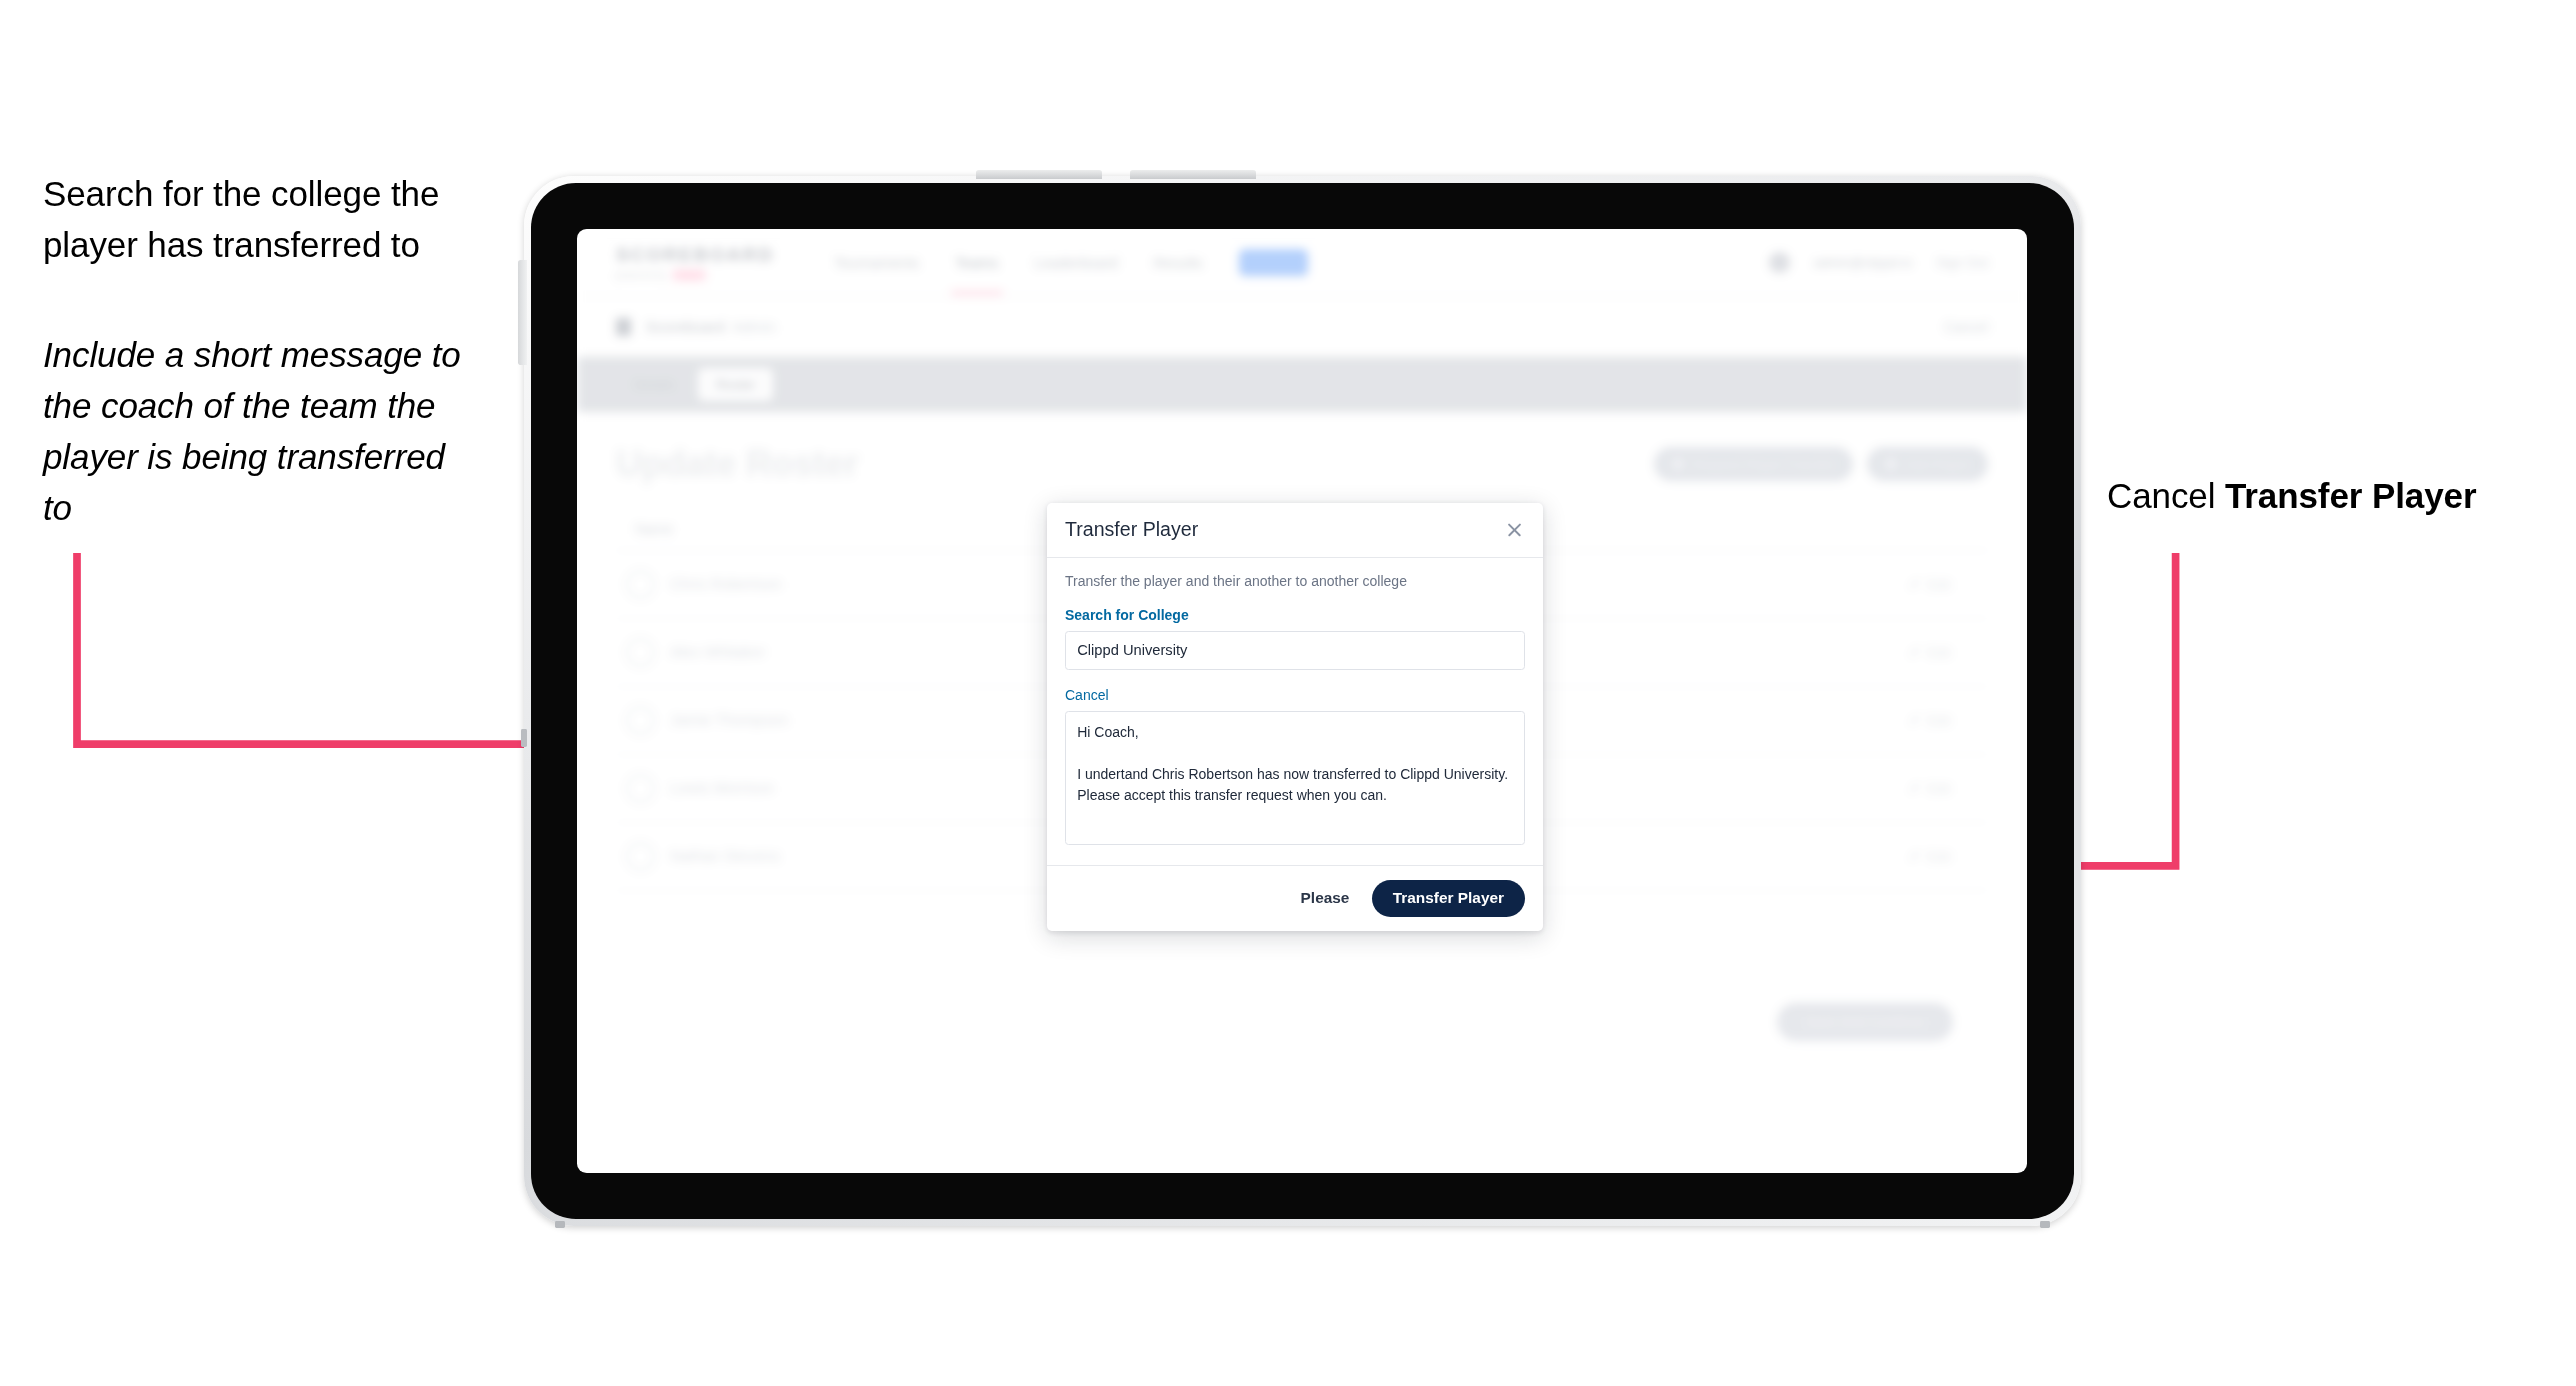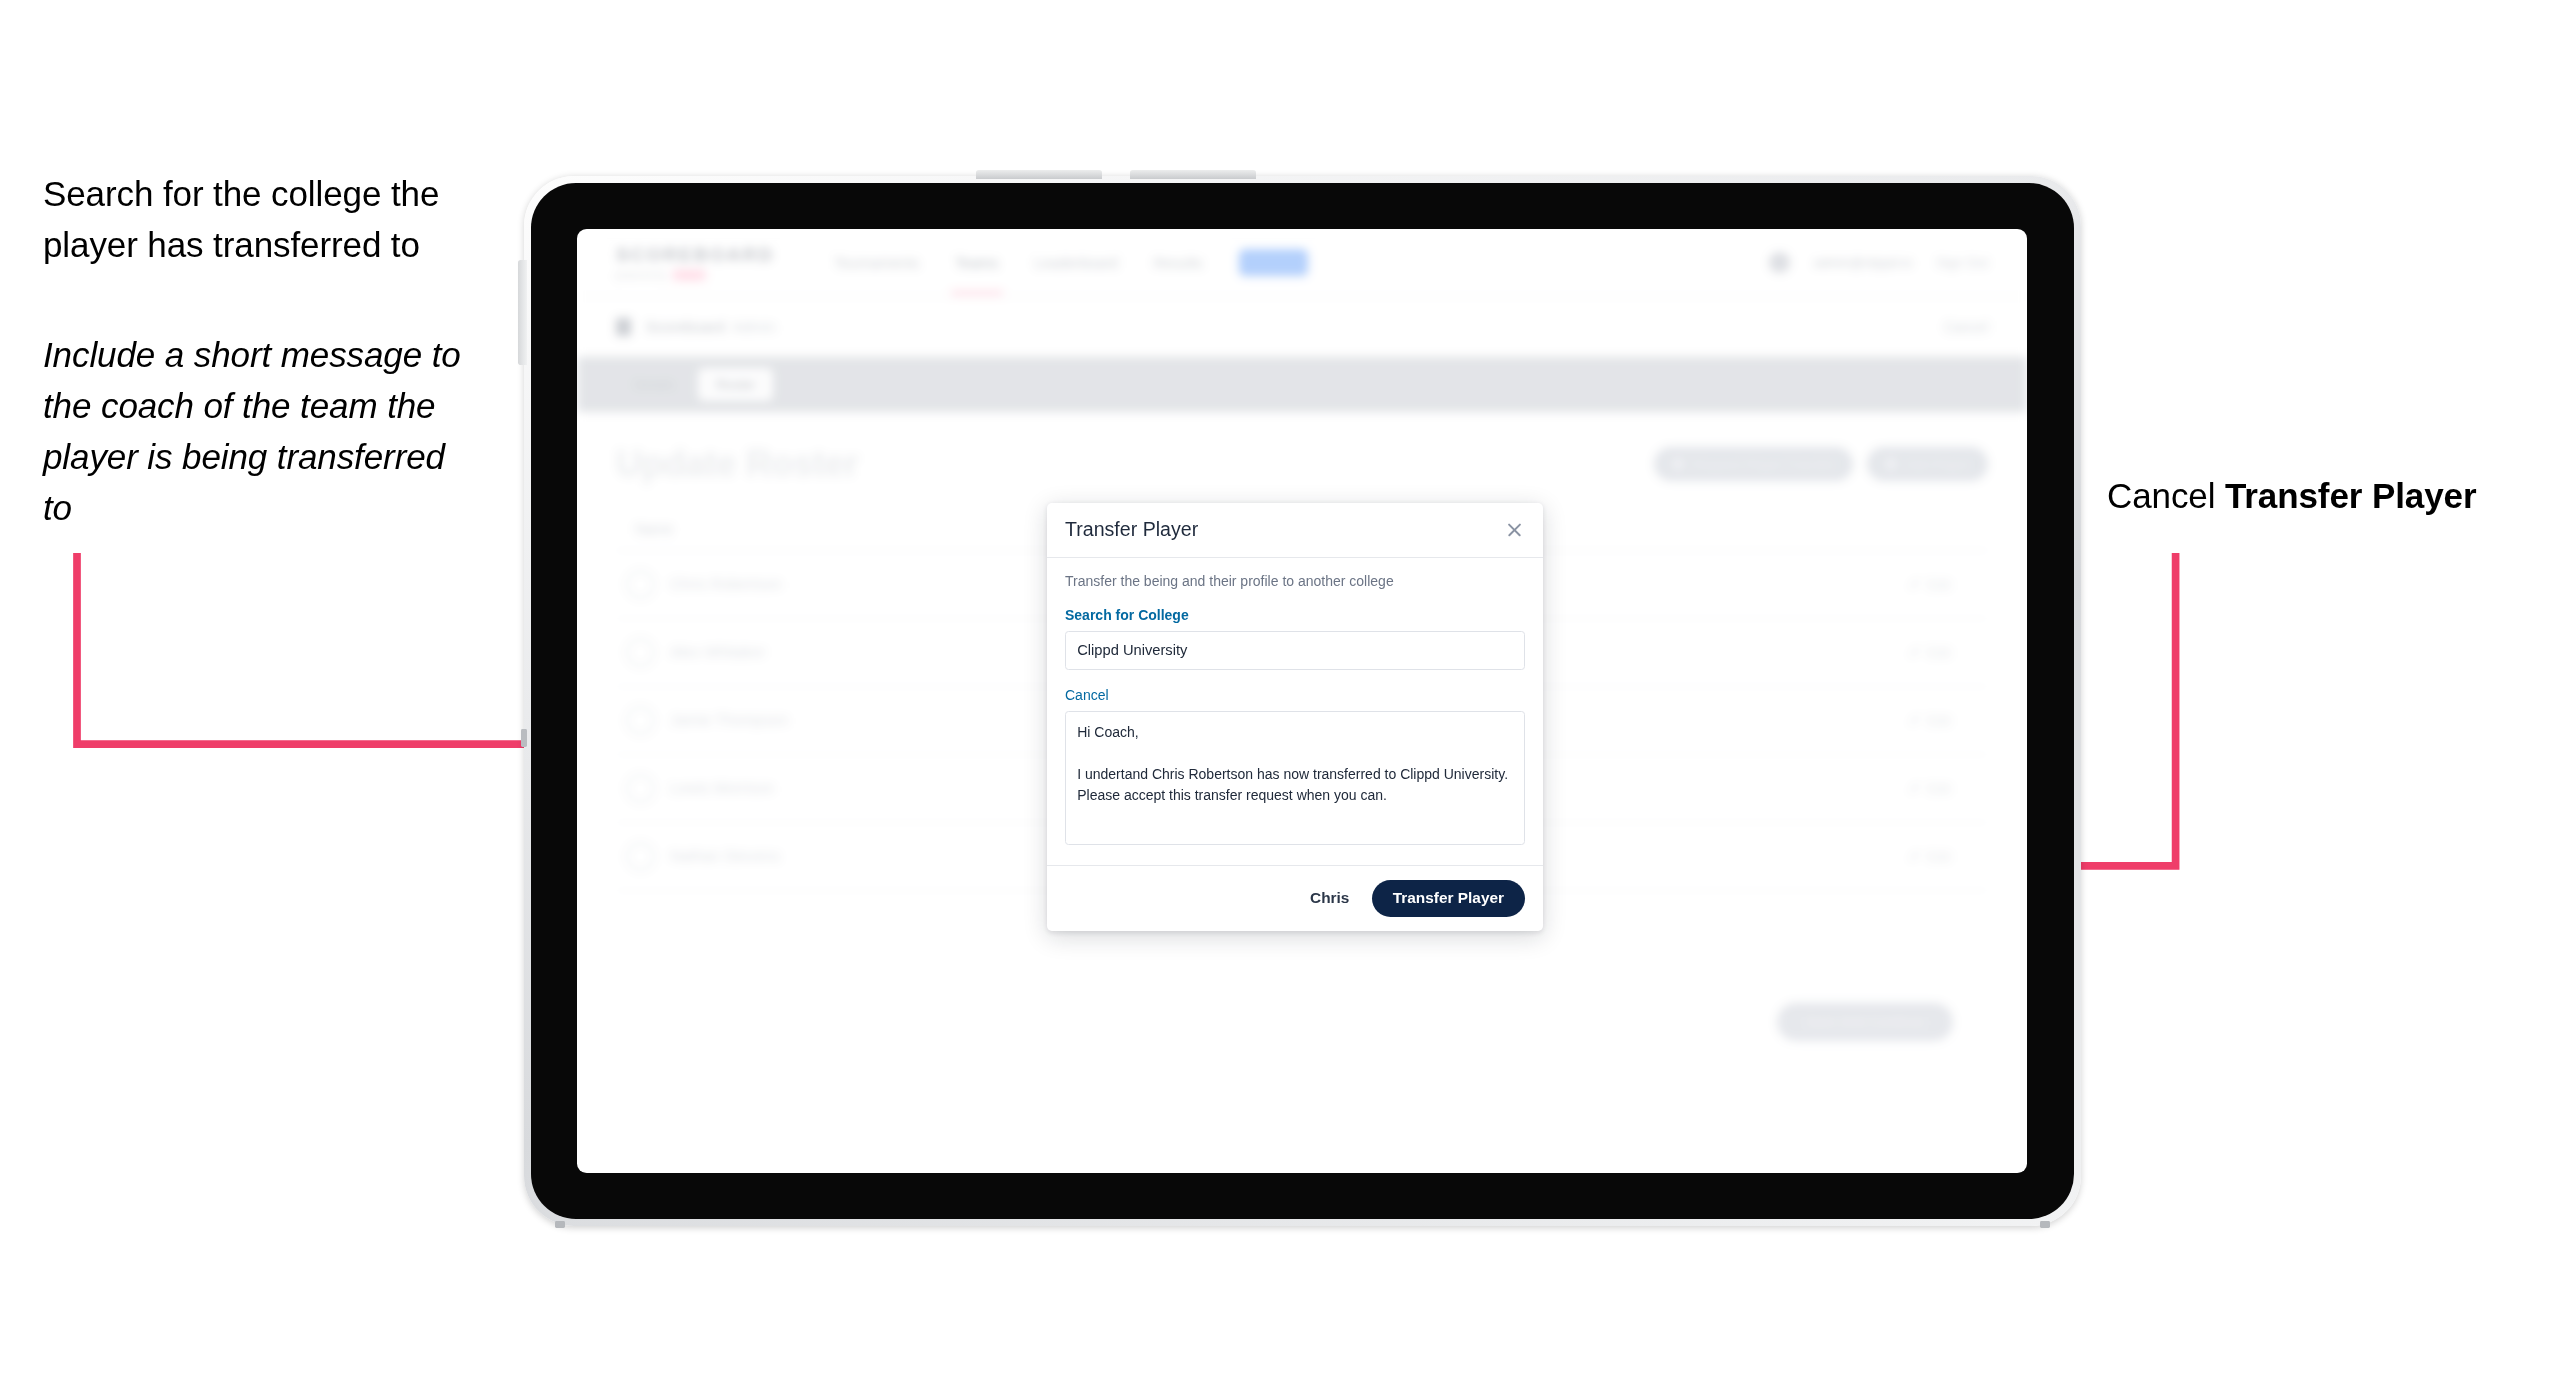--- a/index.html
+++ b/index.html
@@ -534,32 +534,32 @@
 </div>
 
 <div id="modal">
 
   <div class="modal-header">
     <div class="modal-title">Transfer Player</div>
     <div class="modal-close"></div>
   </div>
 
   <div class="modal-body">
-    <div class="modal-desc">Transfer the being and their profile to another college</div>
+    <div class="modal-desc">Transfer the player and their another to another college</div>
 
     <div class="field-label">Search for College</div>
     <input class="text-input" type="text" value="Clippd University" style="">
 
     <div class="field-gap"></div>
 
     <div class="field-label normal">Cancel</div>
     <textarea class="text-area" placeholder="Enter a message" style="">Hi Coach,
 
 I undertand Chris Robertson has now transferred to Clippd University. Please accept this transfer request when you can.</textarea>
   </div>
 
   <div class="modal-footer">
-    <button class="btn-cancel">Chris</button>
+    <button class="btn-cancel">Please</button>
     <button class="btn-primary">Transfer Player</button>
   </div>
 
 </div>
 
 
 </body></html>

